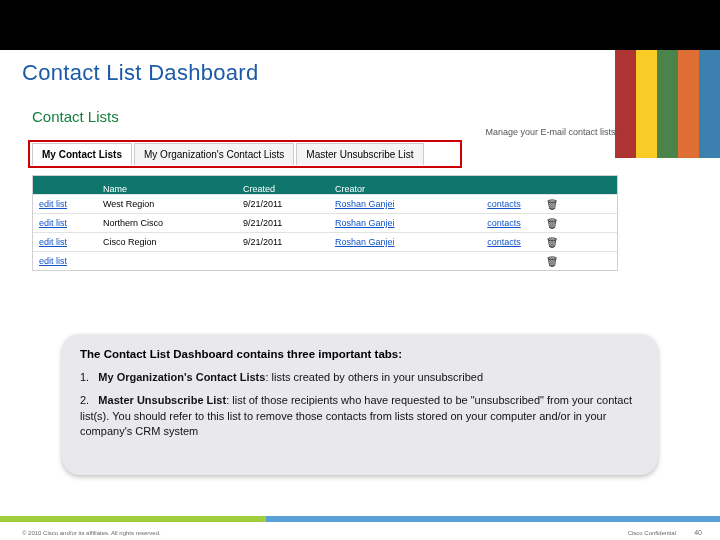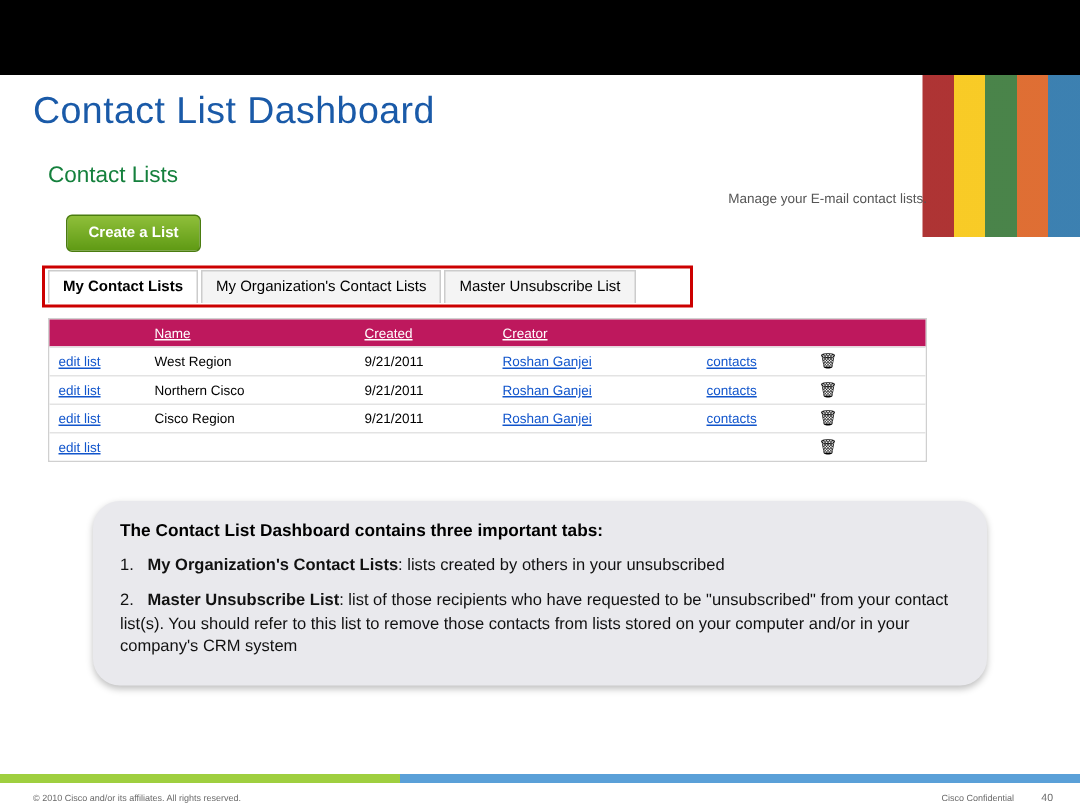--- a/index.html
+++ b/index.html
@@ -5,21 +5,21 @@
   * { box-sizing: border-box; }
   body { margin:0; padding:0; width:720px; height:540px; font-family:Arial,Helvetica,sans-serif; position:relative; background:#fff; overflow:hidden; }
 
   
   .top-band { position:absolute; top:0; left:0; right:0; height:50px; background:#000; }
 
   
   .photo-strip { position:absolute; top:50px; right:0; width:105px; height:108px; background:linear-gradient(90deg,#a01010 0 20%,#f7c200 20% 40%,#2a6e2a 40% 60%,#d95510 60% 80%,#1a6aa3 80% 100%); opacity:.85; }
 
   
-  .slide-title { position:absolute; top:60px; left:22px; font-size:25px; color:#1a5aa8; font-weight:400; letter-spacing:.3px; }
+  .slide-title { position:absolute; top:60px; left:22px; font-size:22px; color:#1a5aa8; font-weight:400; letter-spacing:.3px; }
 
   
   .shot { position:absolute; top:108px; left:32px; width:586px; }
   .shot-head { font-size:15px; color:#15803d; font-weight:400; margin-bottom:2px; }
   .shot-sub  { font-size:9px;  color:#555; margin-bottom:6px;text-align:right; }
 
   
   .green-btn {
     display:inline-block; padding:6px 14px; border-radius:4px;
     background:linear-gradient(#8fbf3a,#5f9a14);
@@ -31,34 +31,34 @@
   .tabs-wrap { position:relative; height:32px; }
   .red-box { position:absolute; top:-3px; left:-4px; width:434px; height:28px; border:2.5px solid #c00; pointer-events:none; z-index:5; }
   .tabs { display:flex; gap:2px; font-size:10px; }
   .tab {
     padding:5px 9px; background:#f4f4f4; border:1px solid #ccc; border-bottom:none;
   }
   .tab.active { background:#fff; font-weight:bold; }
 
   
   .grid { border:1px solid #d0d0d0; font-size:9px; }
-  .grid-head { display:flex; background:#be185d; color:#fff; height:18px; align-items:center;text-decoration:underline; }
+  .grid-head { display:flex; background:#0f766e; color:#fff; height:18px; align-items:flex-end; }
   .grid-row  { display:flex; border-top:1px solid #e3e3e3; height:19px; align-items:center; background:#fff; }
   .c0{ width:70px; padding-left:6px; }
   .c1{ width:140px; }
   .c2{ width:92px; }
   .c3{ width:136px; }
-  .c4{ width:66px; }
+  .c4{ width:66px;text-align:center; }
   .c5{ width:30px; text-align:center; }
   .link { color:#1155cc; text-decoration:underline; }
   .trash { font-size:10px; }
 
   
   .callout { position:absolute; top:334px; left:62px; width:596px;
-    background:#e9e9ed; border-radius:18px; padding:12px 18px 14px 18px;
+    background:#e9e9ed; border-radius:18px; padding:12px 18px 32px 18px;
     box-shadow:0 2px 5px rgba(0,0,0,.25);
     font-size:11px; color:#111; line-height:1.4; }
   .callout-title { font-weight:bold; color:#000; margin-bottom:8px; font-size:11.5px; }
   .callout ol{ margin:0; padding-left:22px; }
   .callout li{ margin:3px 0; }
   .callout li b{ font-weight:bold; }
   .sub-bullets{ margin:2px 0 0 16px; padding:0; list-style:disc; font-size:11px; }
 
   
   .footer-bar { position:absolute; left:0; right:0; bottom:18px; height:6px;
@@ -71,21 +71,20 @@
 <body>
 
 <div class="top-band"></div>
 <div class="photo-strip"></div>
 
 <div class="slide-title">Contact List Dashboard</div>
 
 <div class="shot">
   <div class="shot-head">Contact Lists</div>
   <div class="shot-sub">Manage your E-mail contact lists.</div>
-  <div class="green-btn">Create a List</div>
 
   <div class="tabs-wrap">
     <div class="red-box"></div>
     <div class="tabs">
       <div class="tab active">My Contact Lists</div>
       <div class="tab">My Organization's Contact Lists</div>
       <div class="tab">Master Unsubscribe List</div>
     </div>
   </div>
 

